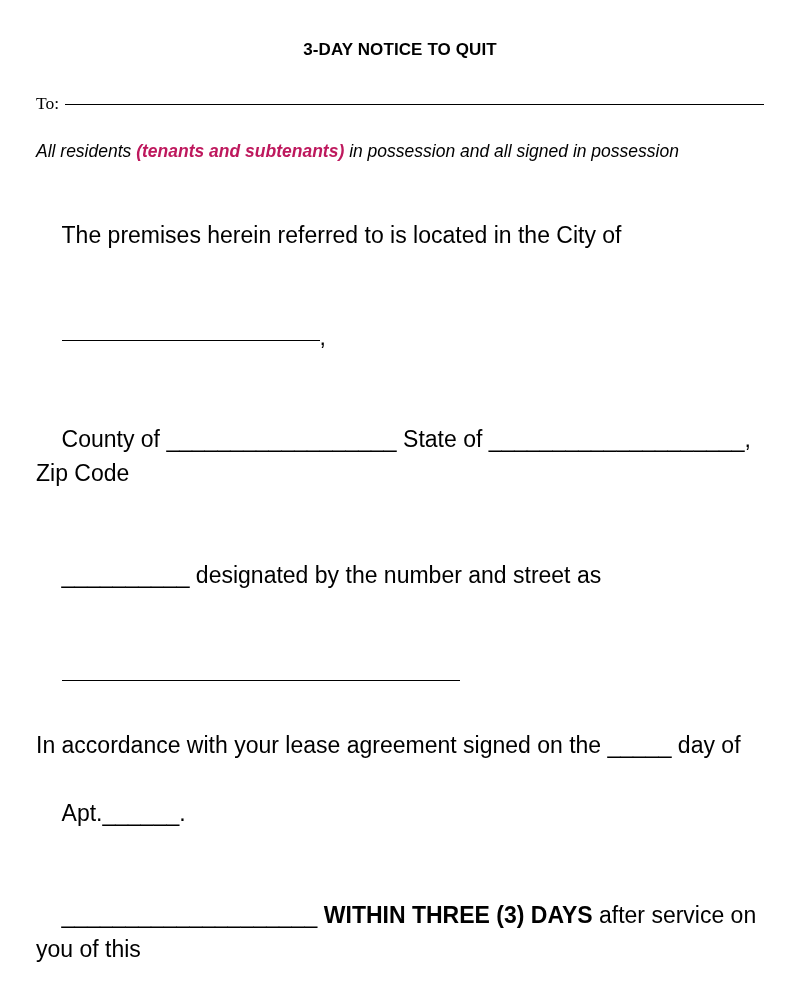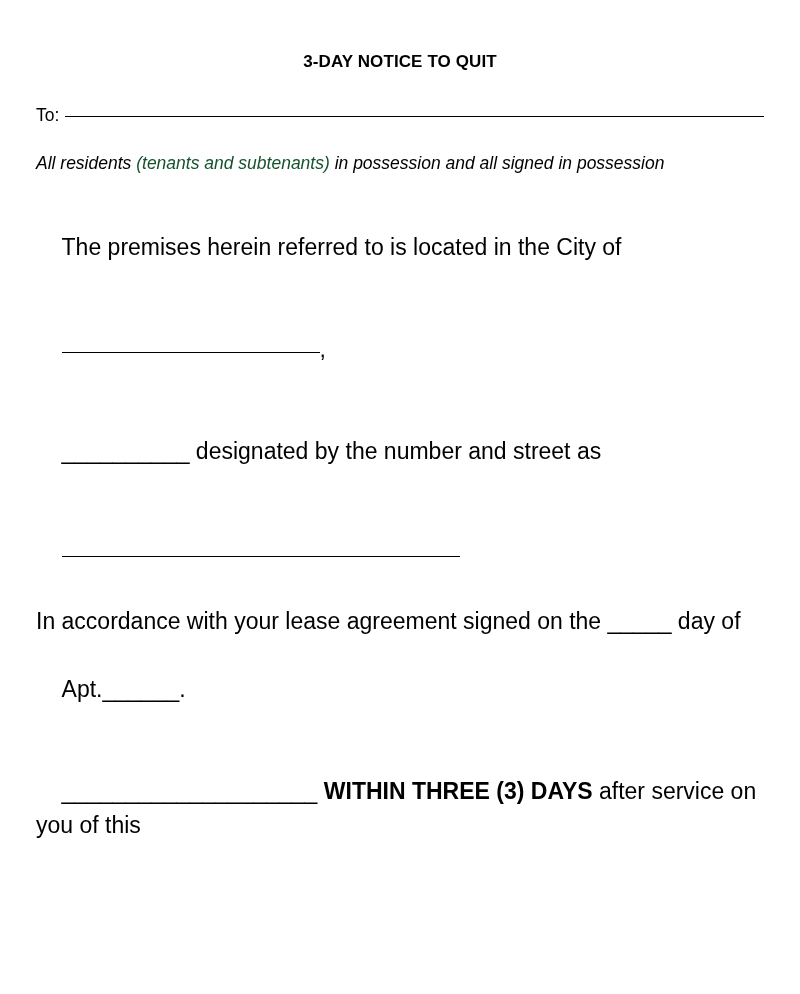--- a/index.html
+++ b/index.html
@@ -13,21 +13,21 @@
     font-family: "Liberation Sans", sans-serif;
     color: #000000;
     overflow: hidden;
   }
   .page {
     position: relative;
     width: 800px;
     height: 834px;
     background: #ffffff;
     box-sizing: border-box;
-    padding: 16px 36px;
+    padding: 4px 36px;
   }
   .doc-title {
     text-align: center;
     font-size: 17px;
     font-weight: bold;
     letter-spacing: 0.1px;
     margin: 0;
     padding-top: 36px;
     padding-bottom: 0;
   }
@@ -36,38 +36,39 @@
     line-height: 34px;
     white-space: pre-wrap;
     word-break: normal;
   }
   .line-to {
     margin-top: 26px;
     display: flex;
     align-items: baseline;
     font-size: 17.5px;
     line-height: 34px;
+    font-family: Liberation Serif, serif;
   }
   .to-label { flex: 0 0 auto; }
   .to-rule {
     flex: 1 1 auto;
     border-bottom: 1.6px solid #000;
     margin-left: 6px;
     position: relative;
     top: -4px;
   }
   .line-residents {
     margin-top: 14px;
     font-style: italic;
     font-size: 17.5px;
     line-height: 34px;
   }
   .blue-em {
-    color: #14532d;
-    font-weight: normal;
+    color: #be185d;
+    font-weight: bold;
     font-style: italic;
   }
   .blk-city { margin-top: 16px; }
   .rule-seg {
     display: inline-block;
     border-bottom: 1.5px solid #000;
     position: relative;
     top: -4px;
   }
   .r-city { width: 258px; }
@@ -91,20 +92,23 @@
   </div>
 
   <div class="line blk-city">
     <span>The premises herein referred to is located in the City of</span>
   </div>
 
   <div class="line">
     <span class="rule-seg r-city"></span><span>,</span>
   </div>
 
+  <div class="line">
+    <span>County of</span><span> </span><span>__________________</span><span> </span><span>State of</span><span> </span><span>____________________</span><span>, Zip Code</span>
+  </div>
 
   <div class="line">
     <span>__________</span><span> designated by the number and street as</span>
   </div>
 
   <div class="line">
     <span class="rule-seg r-street"></span>
   </div>
 
   <div class="line">In accordance with your lease agreement signed on the _____ day of</div>

